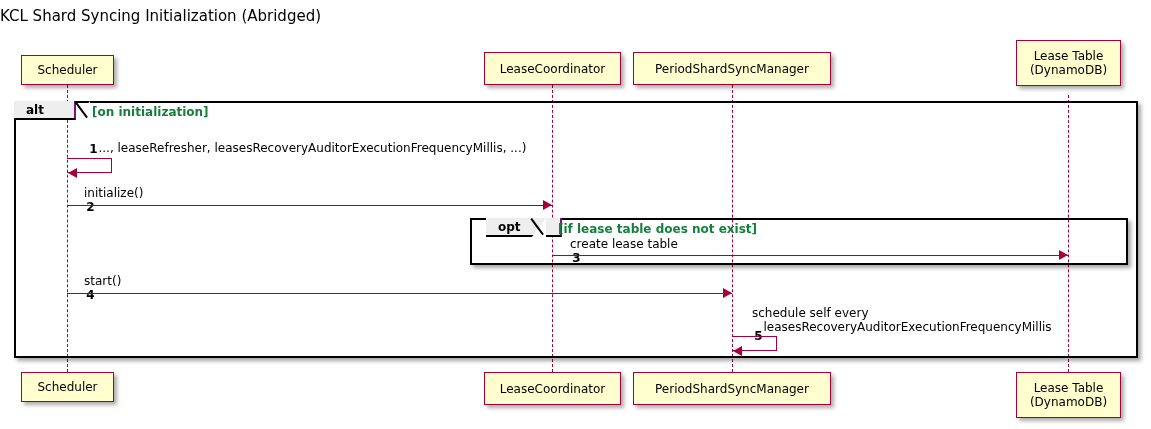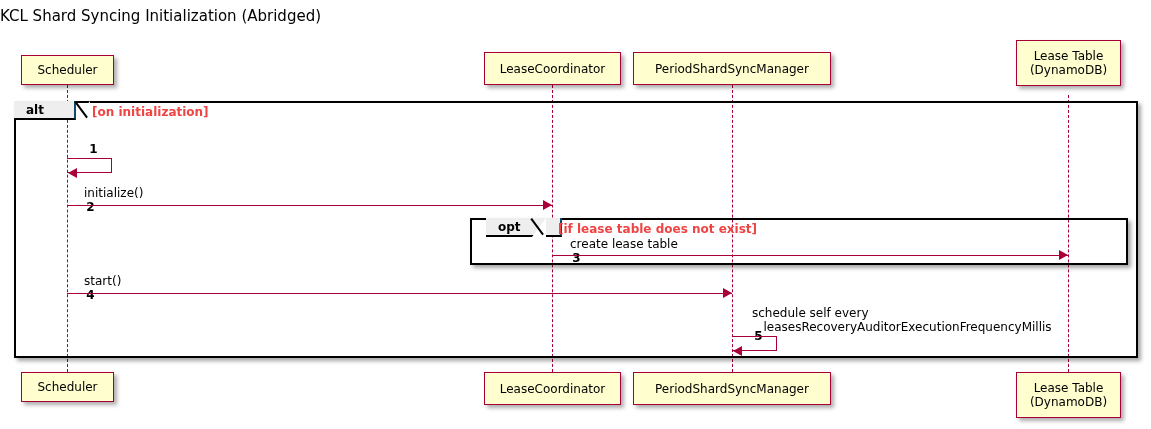--- a/index.html
+++ b/index.html
@@ -66,21 +66,21 @@
     box-sizing: border-box;
     border: 2px solid #000000;
     background: transparent;
     box-shadow: 3px 3px 4px rgba(0,0,0,0.35);
     z-index: 2;
   }
   .frame-label {
     position: absolute;
     box-sizing: border-box;
     background: #EEEEEE;
-    border-right: 2px solid #0c4a6e;
+    border-right: 2px solid #701a75;
     border-bottom: 2px solid #000000;
     font-size: 12px;
     font-weight: bold;
     color: #000000;
     padding: 1px 10px 2px 12px;
     height: 19px;
     line-height: 16px;
     z-index: 4;
     white-space: nowrap;
   }
@@ -100,21 +100,21 @@
     width: 20px;
     height: 0;
     border-top: 2px solid #000000;
     transform-origin: left top;
     transform: rotate(53.6deg);
   }
   .frame-cond {
     position: absolute;
     font-size: 12px;
     font-weight: bold;
-    color: #ef4444;
+    color: #15803d;
     white-space: nowrap;
     z-index: 4;
   }
 
   
   .msg-line {
     position: absolute;
     height: 0;
     border-top: 1px solid #A80036;
     z-index: 3;
@@ -186,20 +186,21 @@
   <div class="frame" style="left:14px; top:101px; width:1124px; height:257px;"></div>
   <div class="frame-label" style="left:14px; top:101px; width:62px;">
     <span>alt</span>
   </div>
   <div class="frame-label-corner" style="left:76px; top:101px;"></div>
   <div class="frame-cond" style="left:92px; top:105px;">[on initialization]</div>
 
   <div class="msg-label" style="left:74px; top:128px;">
     <span class="msg-num">1</span>
   </div>
+  <div class="msg-label" style="left:87px; top:141px;">   ..., leaseRefresher, leasesRecoveryAuditorExecutionFrequencyMillis, ...)</div>
   <div class="self-loop" style="left:67px; top:158px; width:45px; height:15px;"></div>
   <div class="msg-arrow left" style="left:68px; top:168px;"></div>
 
   <div class="msg-label" style="left:71px; top:186px;">
     <span class="msg-num">2</span>
   </div>
   <div class="msg-label" style="left:84px; top:186px;">initialize()</div>
   <div class="msg-line" style="left:67px; top:205px; width:485px;"></div>
   <div class="msg-arrow right" style="left:543px; top:200px;"></div>
 

